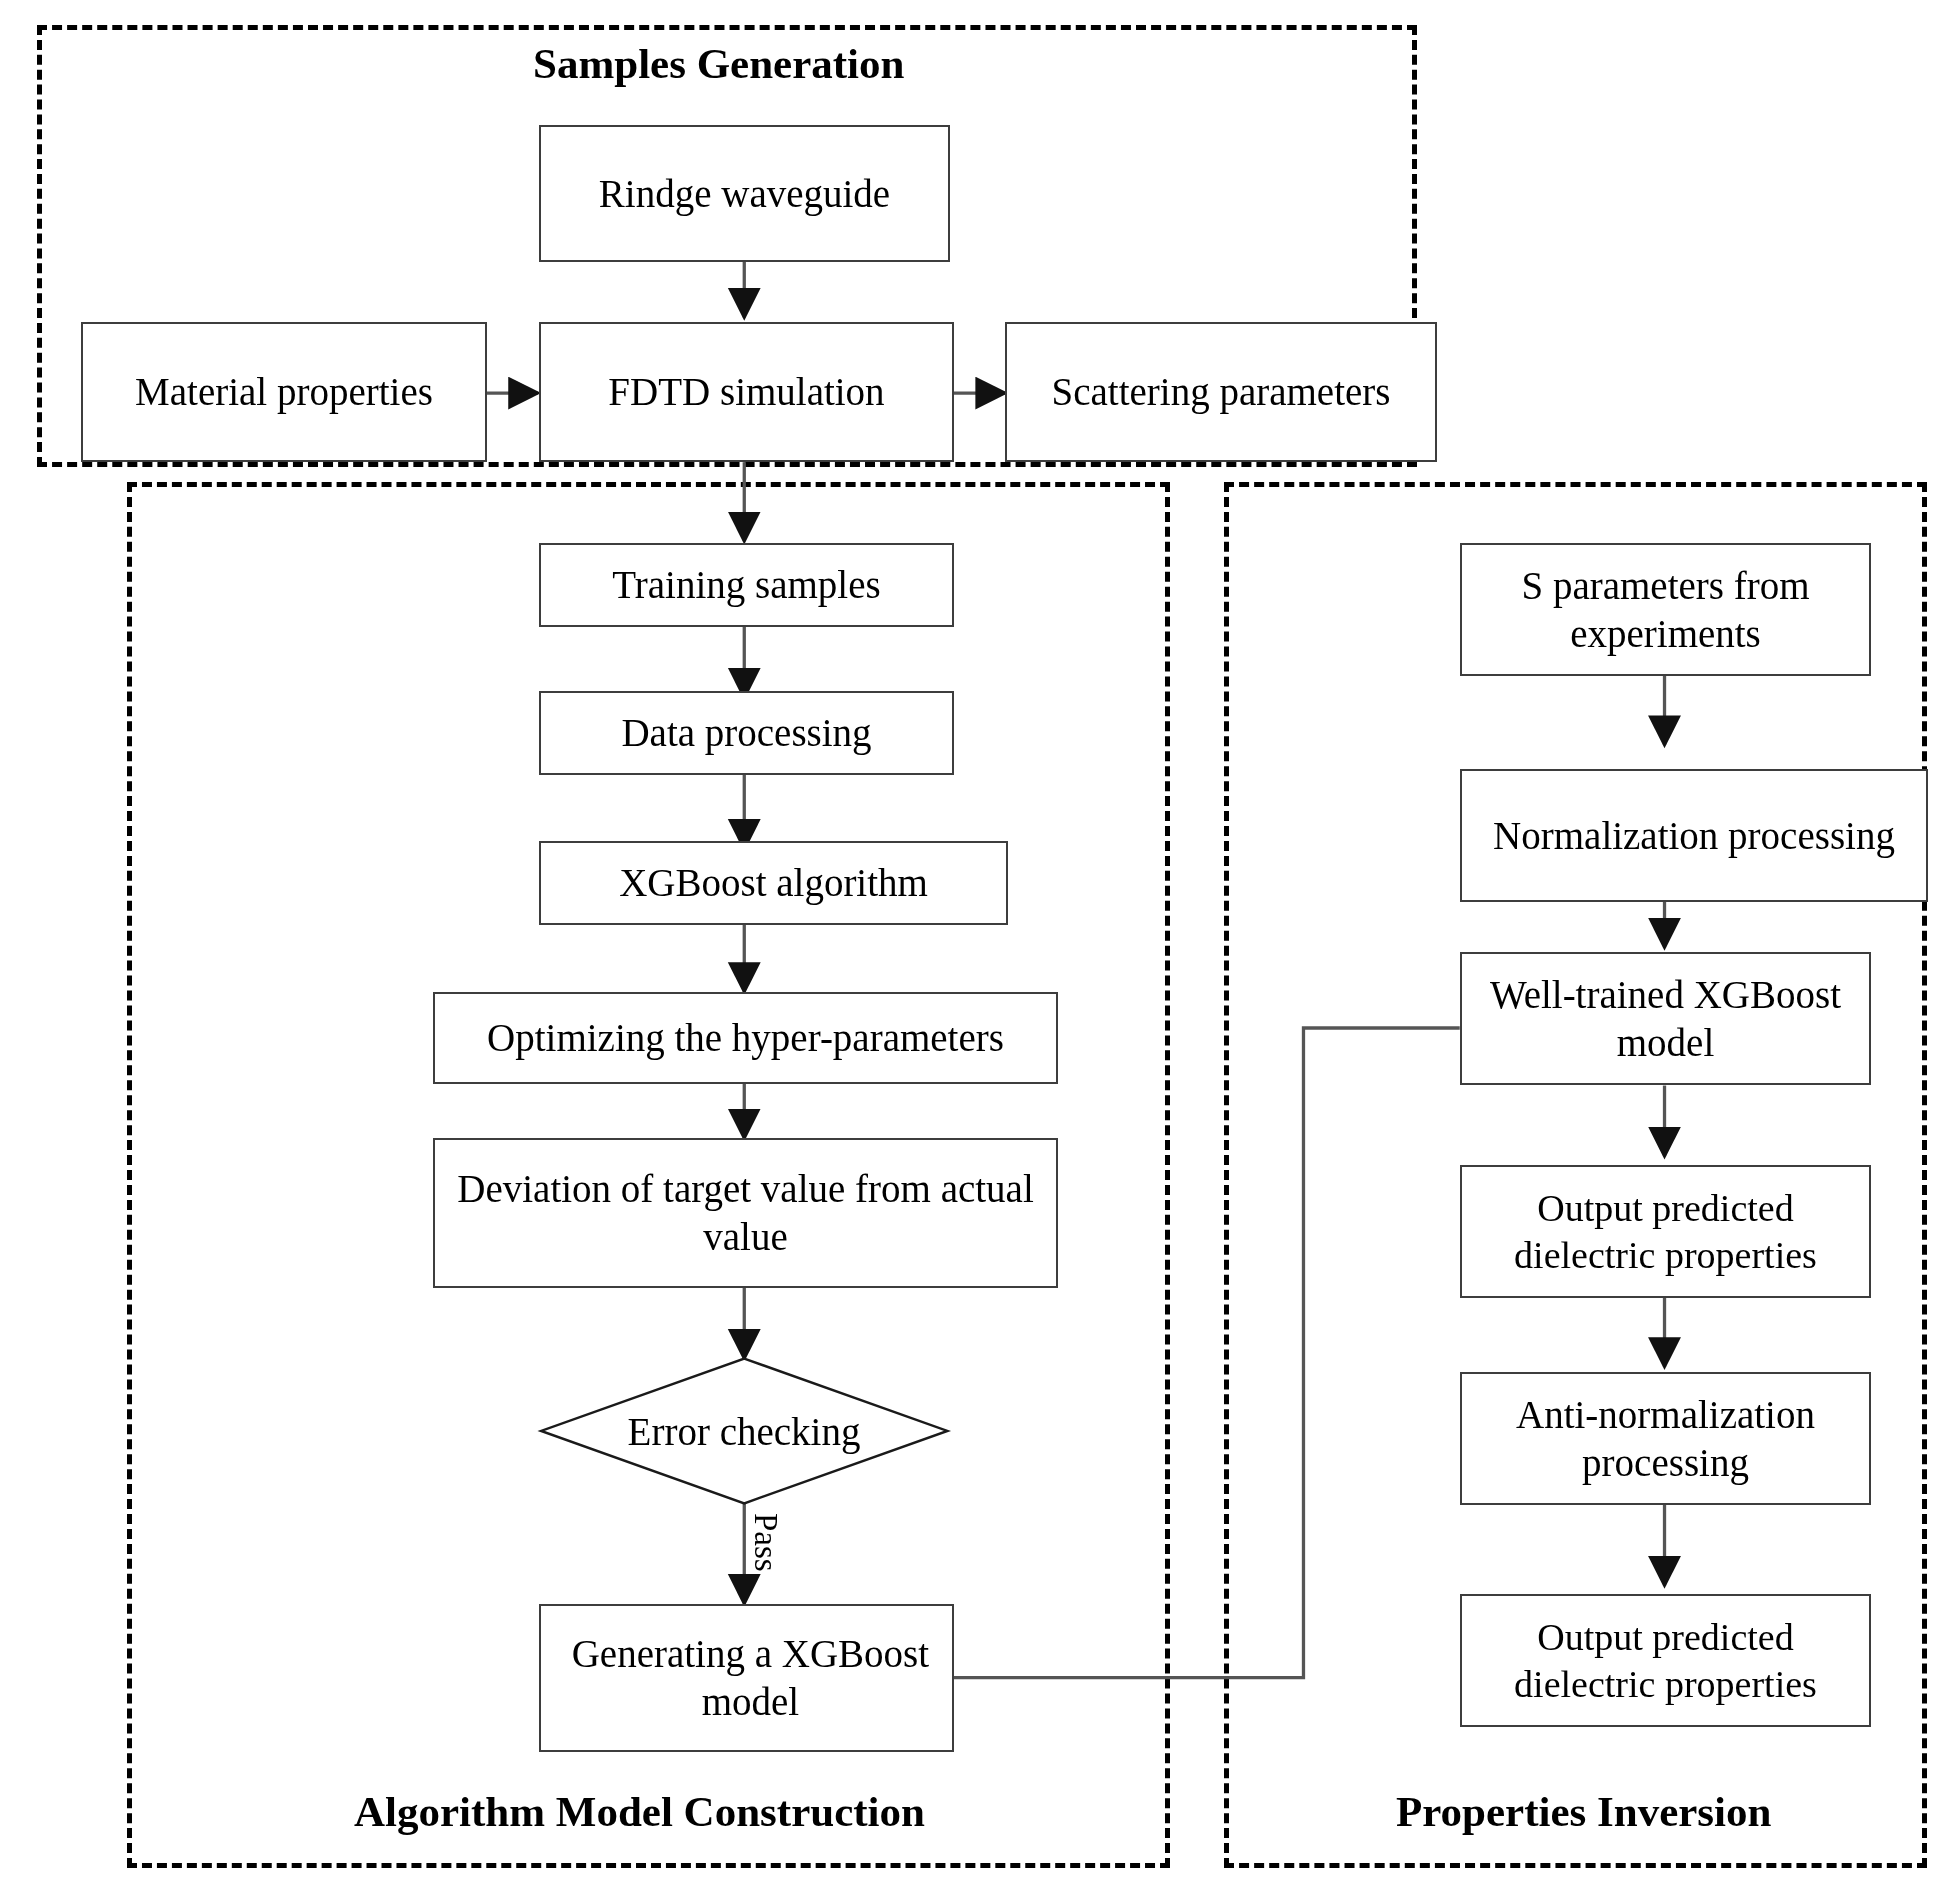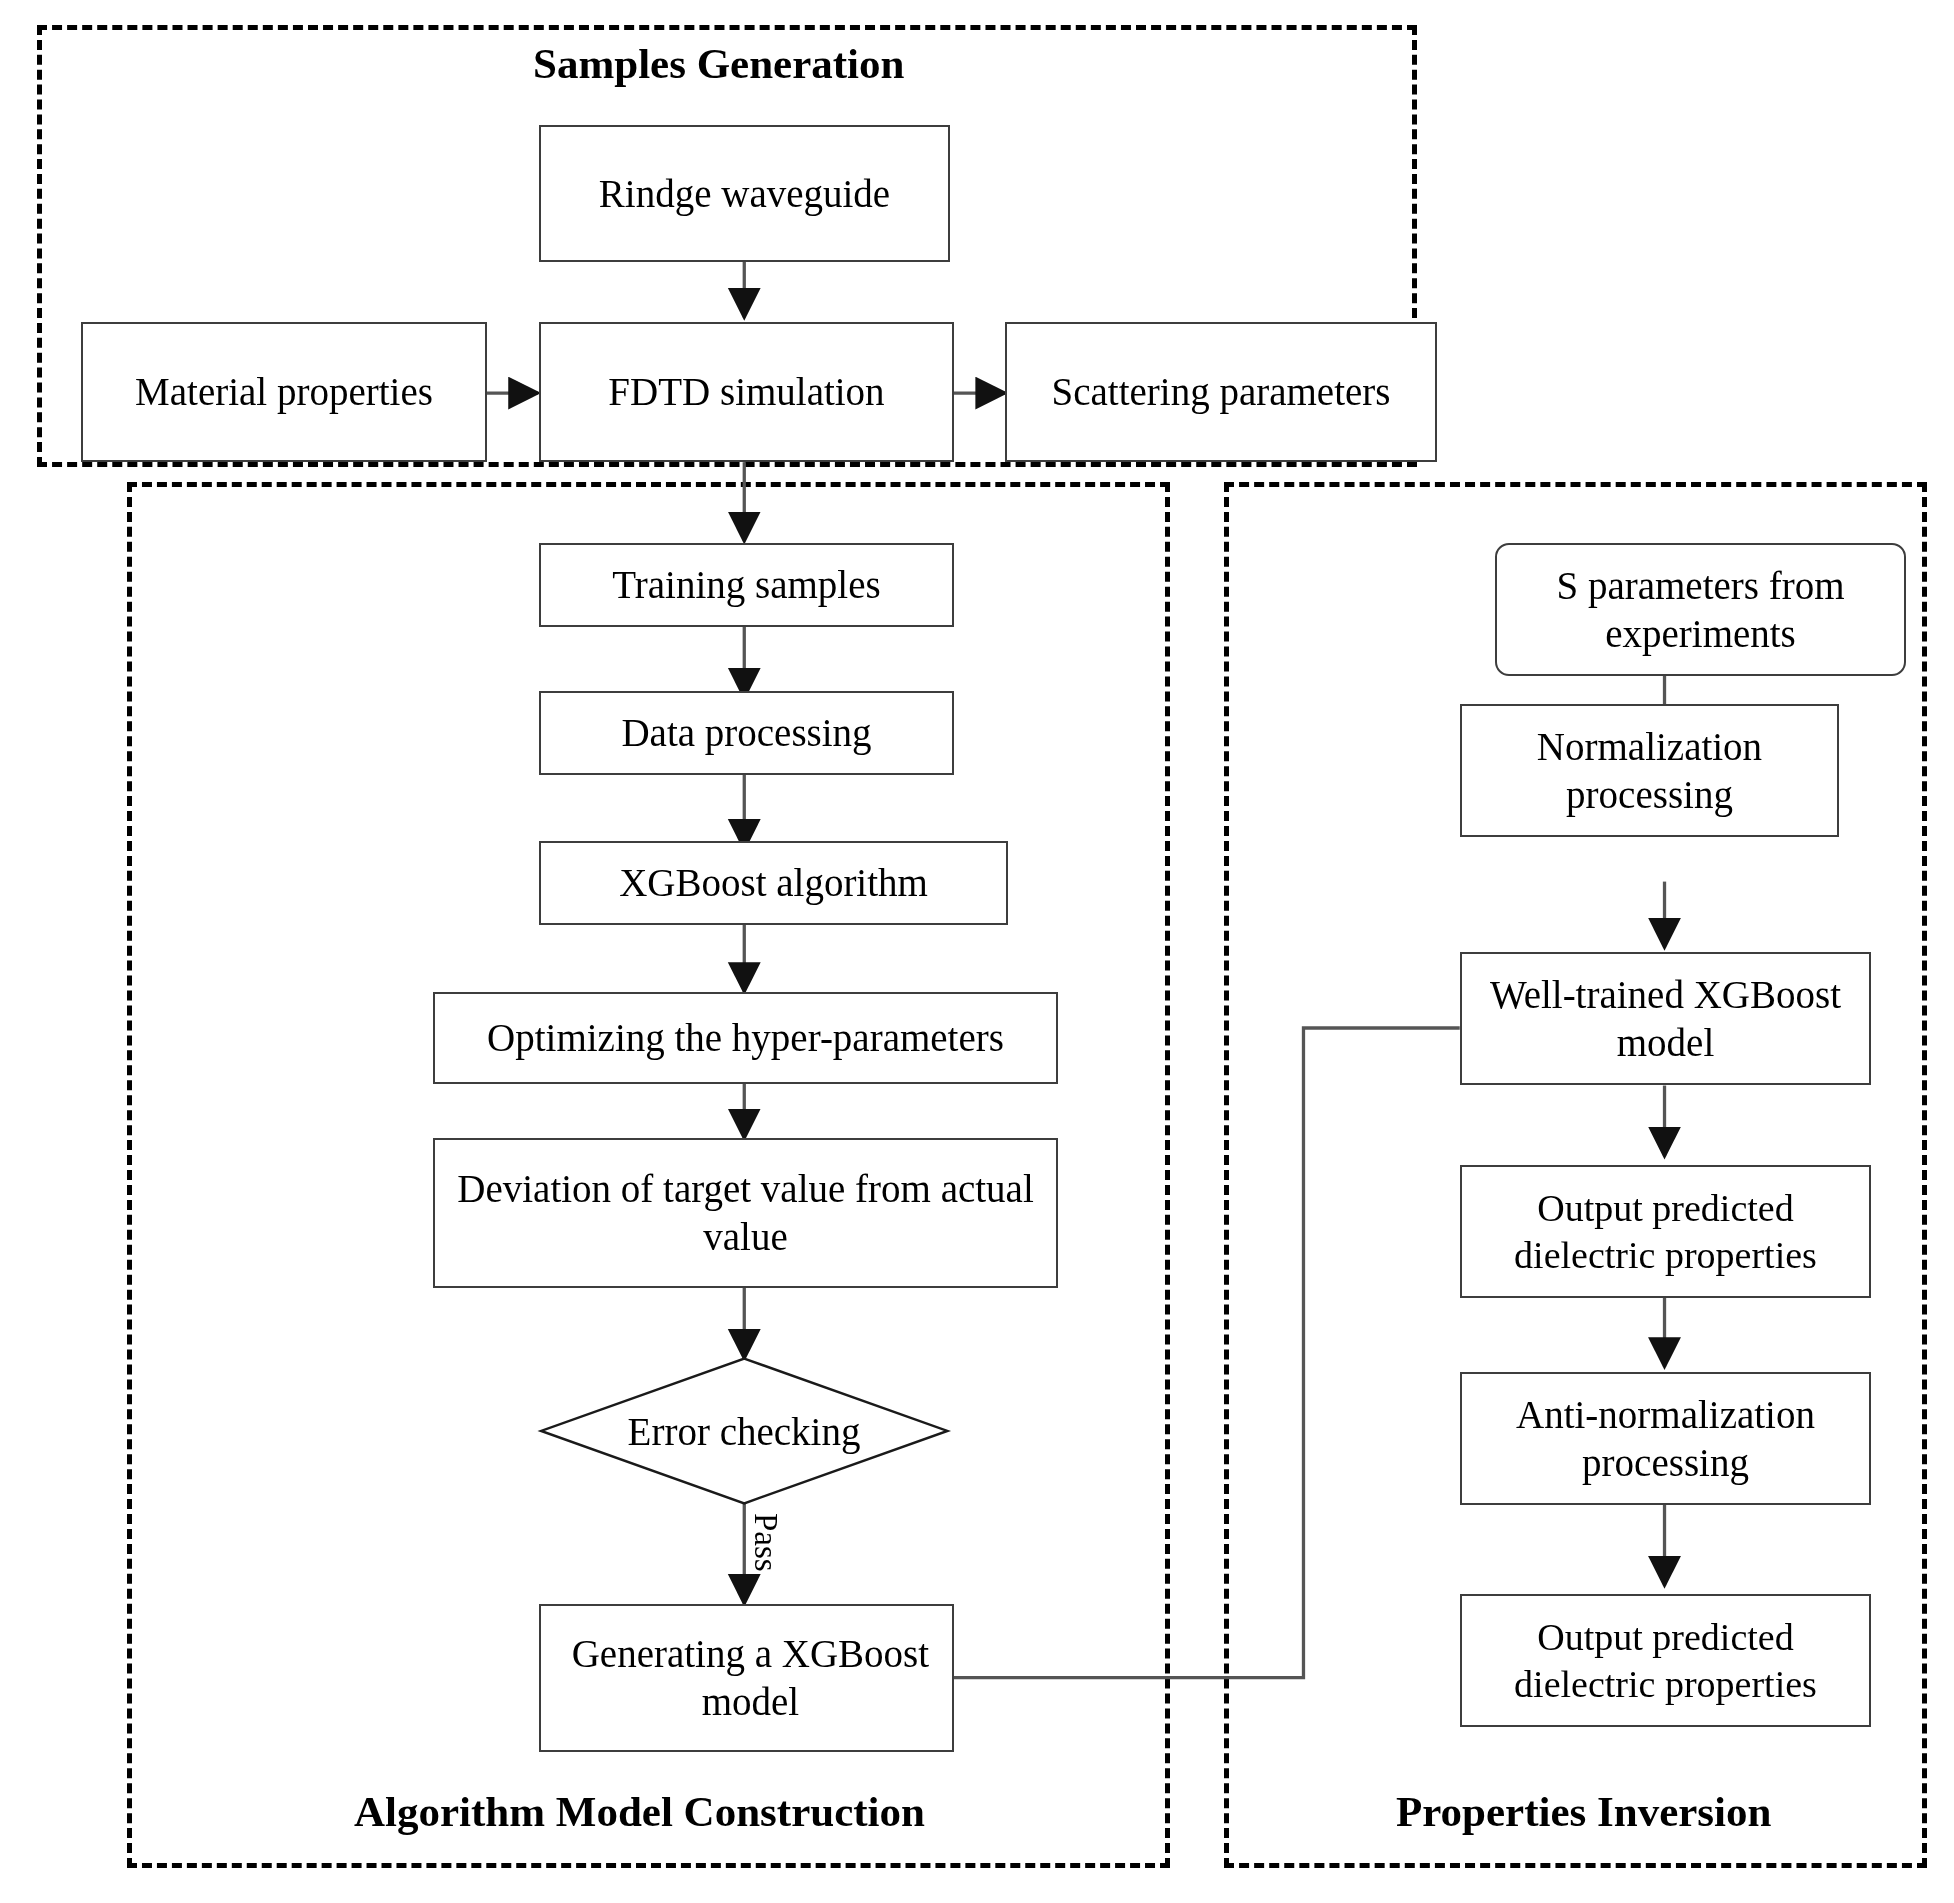--- a/index.html
+++ b/index.html
@@ -155,23 +155,23 @@
   <div class="node" style="left:539px; top:691px; width:415px; height:84px;">Data  processing</div>
 
   <div class="node" style="left:539px; top:841px; width:469px; height:84px;">XGBoost algorithm</div>
 
   <div class="node" style="left:433px; top:992px; width:625px; height:92px;">Optimizing the hyper-parameters</div>
 
   <div class="node" style="left:433px; top:1138px; width:625px; height:150px;">Deviation of target value from actual value</div>
 
   <div class="node" style="left:539px; top:1604px; width:415px; height:148px;padding-left:16px;">Generating a XGBoost model</div>
 
-  <div class="node" style="left:1495px; top:543px; width:411px; height:133px;border-radius:14px;">S parameters from experiments</div>
+  <div class="node" style="left:1460px; top:543px; width:411px; height:133px;">S parameters from experiments</div>
 
-  <div class="node" style="left:1460px; top:704px; width:379px; height:133px;">Normalization processing</div>
+  <div class="node" style="left:1460px; top:769px; width:468px; height:133px;">Normalization processing</div>
 
   <div class="node" style="left:1460px; top:952px; width:411px; height:133px;">Well-trained XGBoost model</div>
 
   <div class="node small" style="left:1460px; top:1165px; width:411px; height:133px;">Output predicted dielectric properties</div>
 
   <div class="node" style="left:1460px; top:1372px; width:411px; height:133px;">Anti-normalization processing</div>
 
   <div class="node small" style="left:1460px; top:1594px; width:411px; height:133px;">Output predicted dielectric properties</div>
 
 </div>

